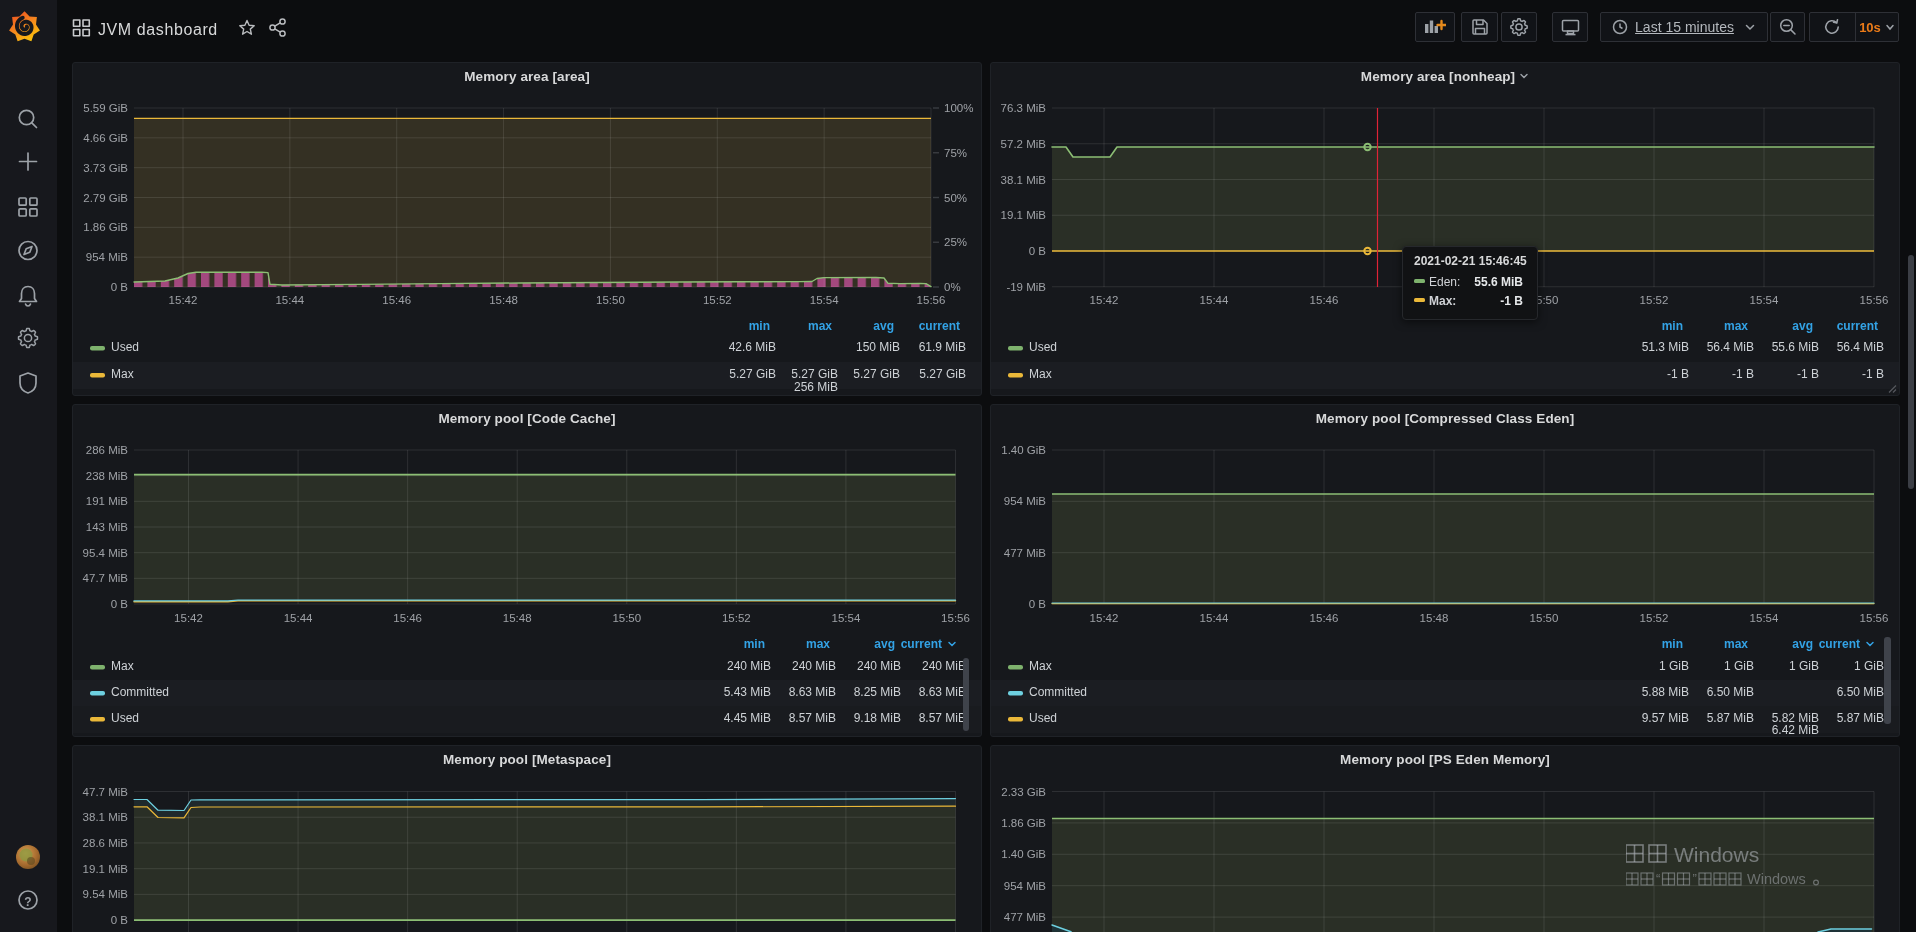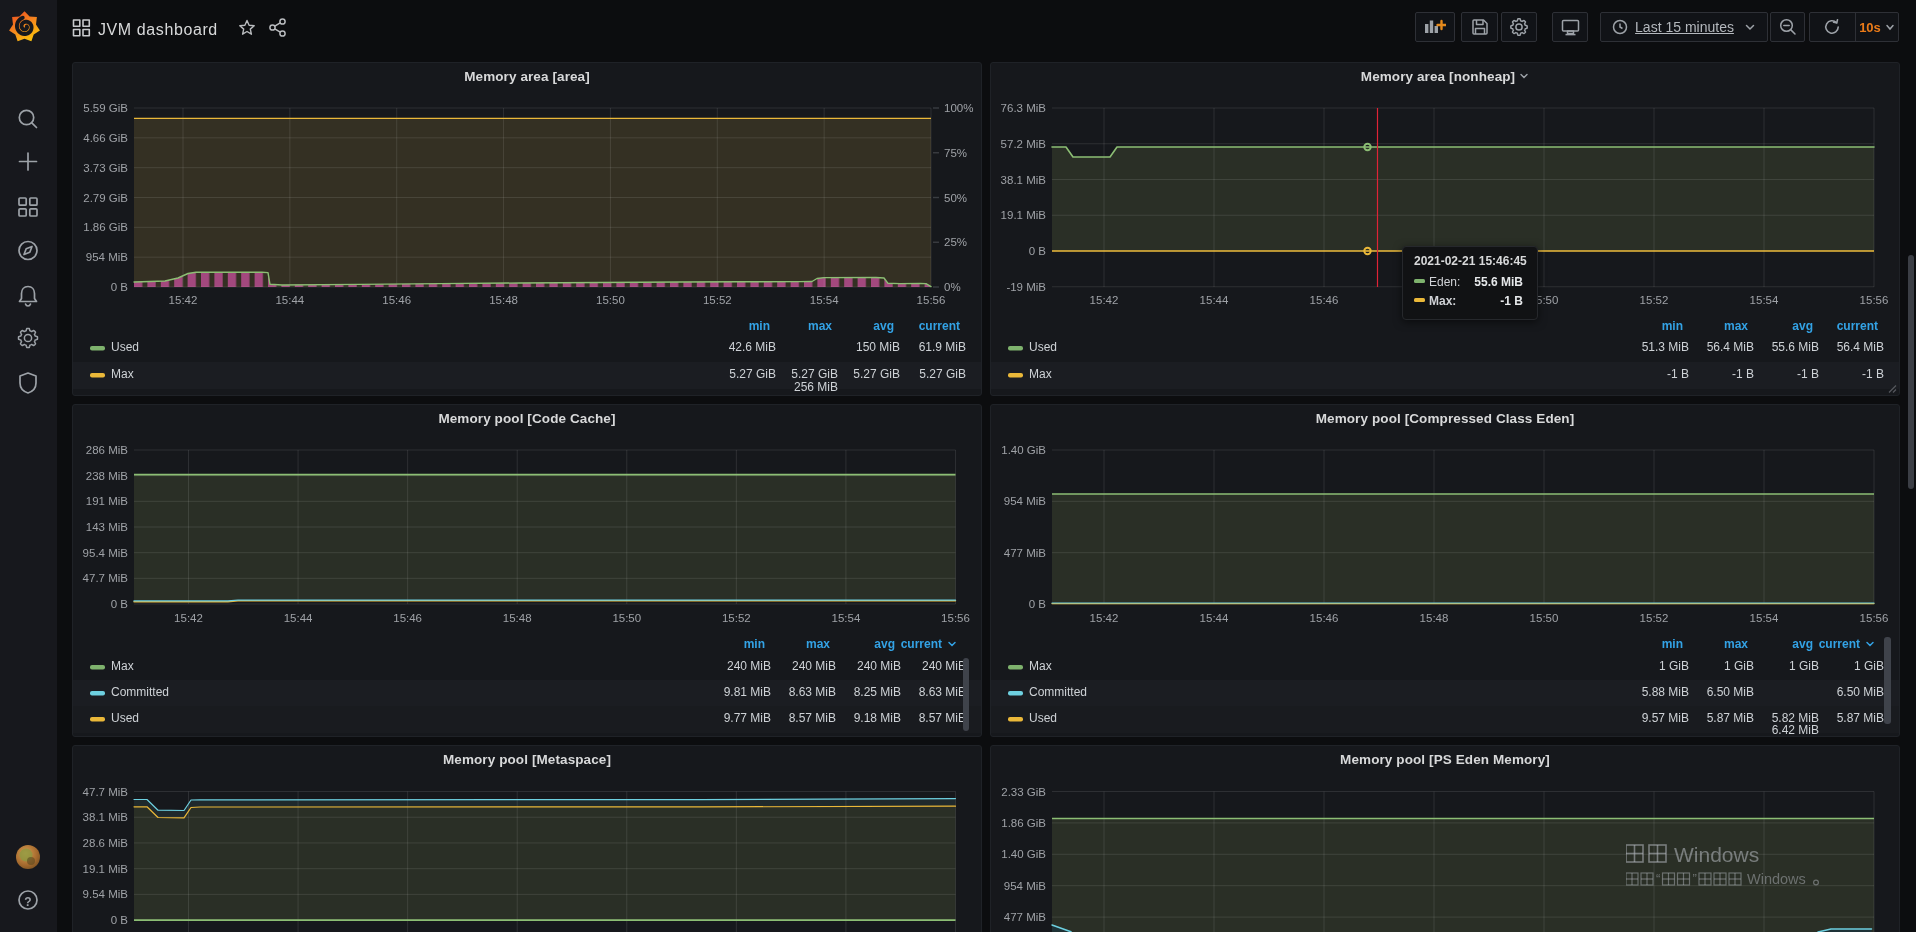--- a/index.html
+++ b/index.html
@@ -75,29 +75,29 @@
     </svg></div>
 <div style="position:absolute;left:111px;top:659px;font-size:12px;color:#ced2d6;line-height:15px;">Max</div>
 <div style="position:absolute;left:661px;top:659px;width:110px;text-align:right;font-size:12px;color:#ced2d6;line-height:15px;">240 MiB</div>
 <div style="position:absolute;left:726px;top:659px;width:110px;text-align:right;font-size:12px;color:#ced2d6;line-height:15px;">240 MiB</div>
 <div style="position:absolute;left:791px;top:659px;width:110px;text-align:right;font-size:12px;color:#ced2d6;line-height:15px;">240 MiB</div>
 <div style="position:absolute;left:856px;top:659px;width:110px;text-align:right;font-size:12px;color:#ced2d6;line-height:15px;">240 MiB</div>
 <div style="position:absolute;left:90px;top:691px;line-height:0;"><svg width="15" height="5" viewBox="0 0 15 5">
       <rect width="15" height="4.5" rx="2" fill="#6ed0e0"></rect>
     </svg></div>
 <div style="position:absolute;left:111px;top:685px;font-size:12px;color:#ced2d6;line-height:15px;">Committed</div>
-<div style="position:absolute;left:661px;top:685px;width:110px;text-align:right;font-size:12px;color:#ced2d6;line-height:15px;">9.81 MiB</div>
+<div style="position:absolute;left:661px;top:685px;width:110px;text-align:right;font-size:12px;color:#ced2d6;line-height:15px;">5.43 MiB</div>
 <div style="position:absolute;left:726px;top:685px;width:110px;text-align:right;font-size:12px;color:#ced2d6;line-height:15px;">8.63 MiB</div>
 <div style="position:absolute;left:791px;top:685px;width:110px;text-align:right;font-size:12px;color:#ced2d6;line-height:15px;">8.25 MiB</div>
 <div style="position:absolute;left:856px;top:685px;width:110px;text-align:right;font-size:12px;color:#ced2d6;line-height:15px;">8.63 MiB</div>
 <div style="position:absolute;left:90px;top:717px;line-height:0;"><svg width="15" height="5" viewBox="0 0 15 5">
       <rect width="15" height="4.5" rx="2" fill="#eab839"></rect>
     </svg></div>
 <div style="position:absolute;left:111px;top:711px;font-size:12px;color:#ced2d6;line-height:15px;">Used</div>
-<div style="position:absolute;left:661px;top:711px;width:110px;text-align:right;font-size:12px;color:#ced2d6;line-height:15px;">9.77 MiB</div>
+<div style="position:absolute;left:661px;top:711px;width:110px;text-align:right;font-size:12px;color:#ced2d6;line-height:15px;">4.45 MiB</div>
 <div style="position:absolute;left:726px;top:711px;width:110px;text-align:right;font-size:12px;color:#ced2d6;line-height:15px;">8.57 MiB</div>
 <div style="position:absolute;left:791px;top:711px;width:110px;text-align:right;font-size:12px;color:#ced2d6;line-height:15px;">9.18 MiB</div>
 <div style="position:absolute;left:856px;top:711px;width:110px;text-align:right;font-size:12px;color:#ced2d6;line-height:15px;">8.57 MiB</div>
 <div style="position:absolute;left:963px;top:658px;width:6px;height:73px;background:#3f434b;border-radius:3px;z-index:12;"></div>
 <div style="position:absolute;left:991px;top:679.5px;width:908px;height:27px;background:#1b1d22;"></div>
 <div style="position:absolute;left:991px;top:705.5px;width:908px;height:27px;background:#191b1f;"></div>
 <div style="position:absolute;left:1583px;top:637px;width:100px;text-align:right;font-size:12px;font-weight:bold;color:#33a2e5;line-height:14px;">min</div>
 <div style="position:absolute;left:1648px;top:637px;width:100px;text-align:right;font-size:12px;font-weight:bold;color:#33a2e5;line-height:14px;">max</div>
 <div style="position:absolute;left:1713px;top:637px;width:100px;text-align:right;font-size:12px;font-weight:bold;color:#33a2e5;line-height:14px;">avg</div>
 <div style="position:absolute;left:1760px;top:637px;width:100px;text-align:right;font-size:12px;font-weight:bold;color:#33a2e5;line-height:14px;">current</div>

